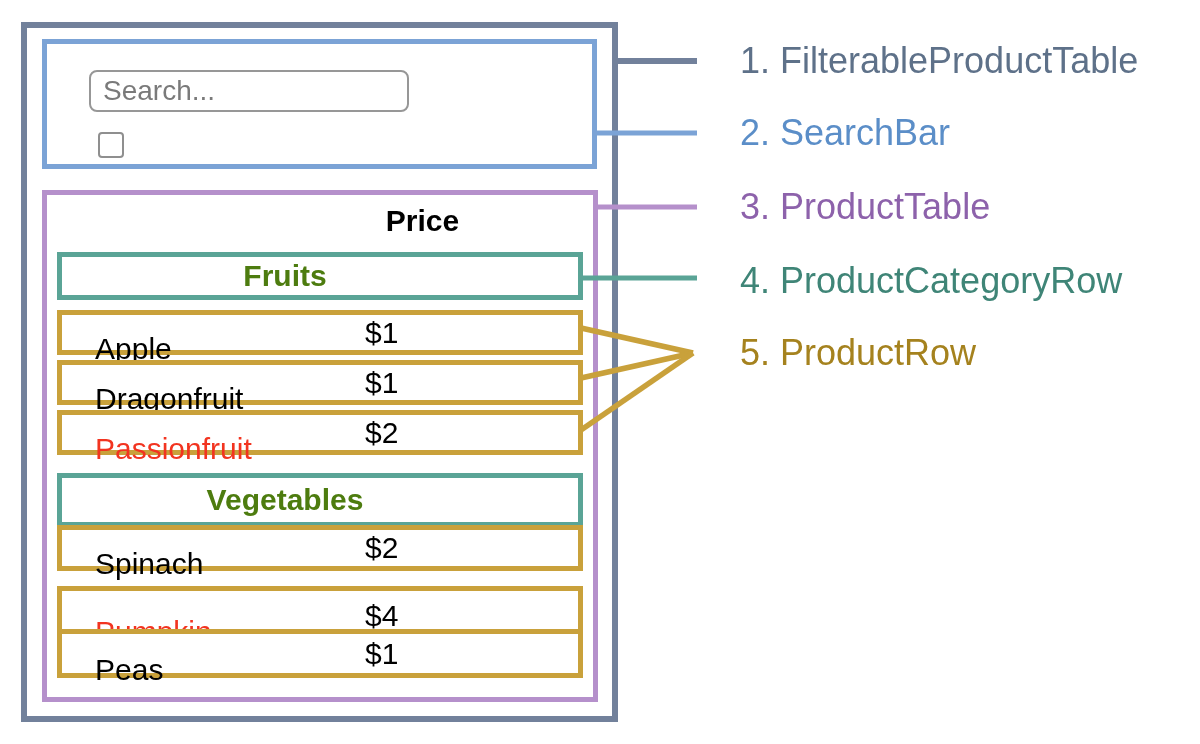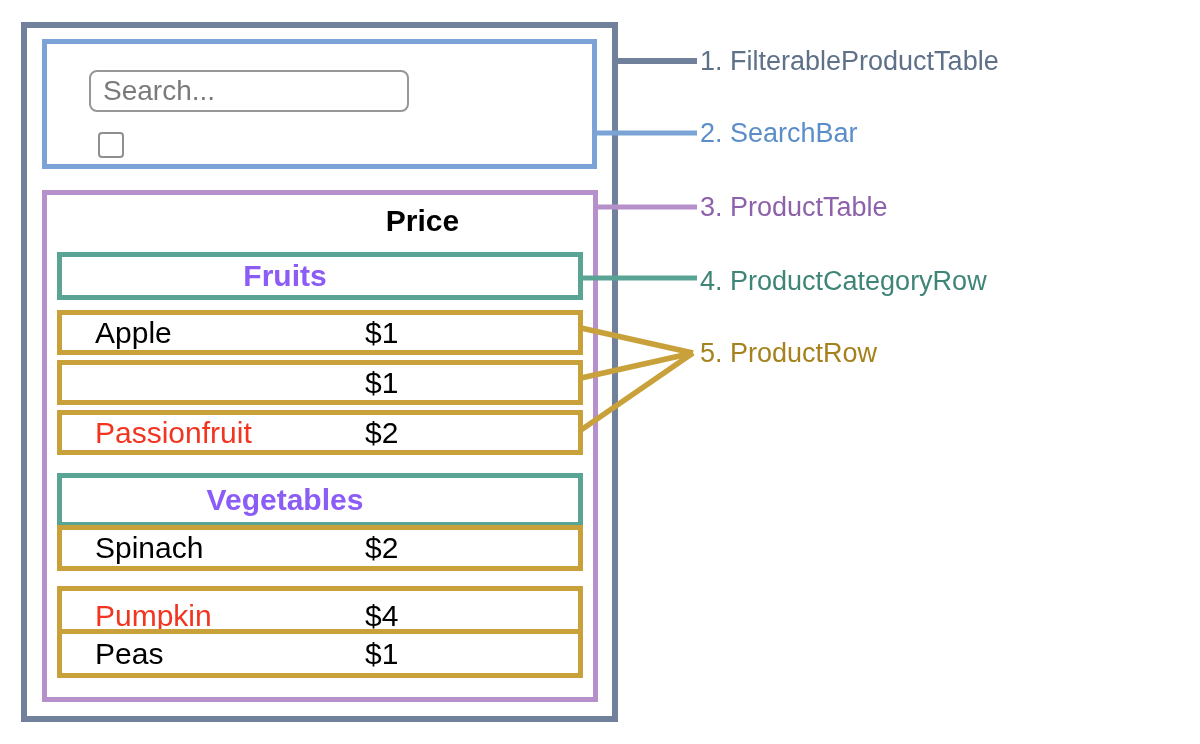--- a/index.html
+++ b/index.html
@@ -41,41 +41,41 @@
   }
   #hdr-name  { left: 90px;  width: 275px; }
   #hdr-price { left: 365px; width: 115px; }
 
   .arow { position: absolute; left: 57px; width: 526px; box-sizing: border-box; background: #fff; }
   .arow.category { border: 5px solid var(--teal, #5aa496); }
   .arow.product  { border: 5px solid var(--gold, #c9a13b); }
   .cat-label {
     position: absolute; left: 28px; top: 0; width: 390px; height: 100%;
     display: flex; align-items: center; justify-content: center;
-    font-size: 30px; font-weight: bold; color: #8b5cf6; white-space: nowrap;
+    font-size: 30px; font-weight: bold; color: #4d7c0f; white-space: nowrap;
   }
   .pname, .pprice {
     position: absolute; top: 0; height: 100%;
     display: flex; align-items: center;
     font-size: 30px; color: #000; white-space: nowrap;
   }
-  .pname  { left: 33px; }
+  .pname  { left: 33px; margin-top: 16px; }
   .pprice { left: 303px; }
   .oos .pname { color: var(--red, #f23420); }
 
   #connector-svg { position: absolute; left: 0; top: 0; z-index: 5; pointer-events: none; }
   .ln-slate  { stroke: var(--slate, #72819b); }
   .ln-blue   { stroke: var(--blue, #7ba3d6); }
   .ln-purple { stroke: var(--purple, #b590cb); }
   .ln-teal   { stroke: var(--teal, #5aa496); }
   .ln-gold   { stroke: var(--gold, #c9a13b); fill: none; }
 
   .lbl {
-    position: absolute; left: 700px; transform: translateY(-50%);
-    font-size: 27px; font-weight: 500; white-space: nowrap; z-index: 6;
+    position: absolute; left: 740px; transform: translateY(-50%);
+    font-size: 36px; font-weight: 500; white-space: nowrap; z-index: 6;
   }
   #lbl-1 { top: 61px;  color: var(--slate-text, #5e7189); }
   #lbl-2 { top: 133px; color: var(--blue-text, #5b8ec8); }
   #lbl-3 { top: 207px; color: var(--purple-text, #8d62ab); }
   #lbl-4 { top: 281px; color: var(--teal-text, #3f8577); }
   #lbl-5 { top: 353px; color: var(--gold-text, #a5821e); text-align: center; }
 </style>
 </head>
 <body>
 
@@ -91,20 +91,21 @@
   <div class="col-header" id="hdr-price">Price</div>
 
   <div class="arow category" style="top:252px;height:48px;">
     <div class="cat-label">Fruits</div>
   </div>
   <div class="arow product" style="top:310px;height:45px;">
     <span class="pname">Apple</span>
     <span class="pprice">$1</span>
   </div>
   <div class="arow product" style="top:360px;height:45px;">
+    <span class="pname">Dragonfruit</span>
     <span class="pprice">$1</span>
   </div>
   <div class="arow product oos" style="top:410px;height:45px;text-decoration:underline;">
     <span class="pname">Passionfruit</span>
     <span class="pprice">$2</span>
   </div>
 
   <div class="arow category" style="top:473px;height:54px;">
     <div class="cat-label">Vegetables</div>
   </div>

